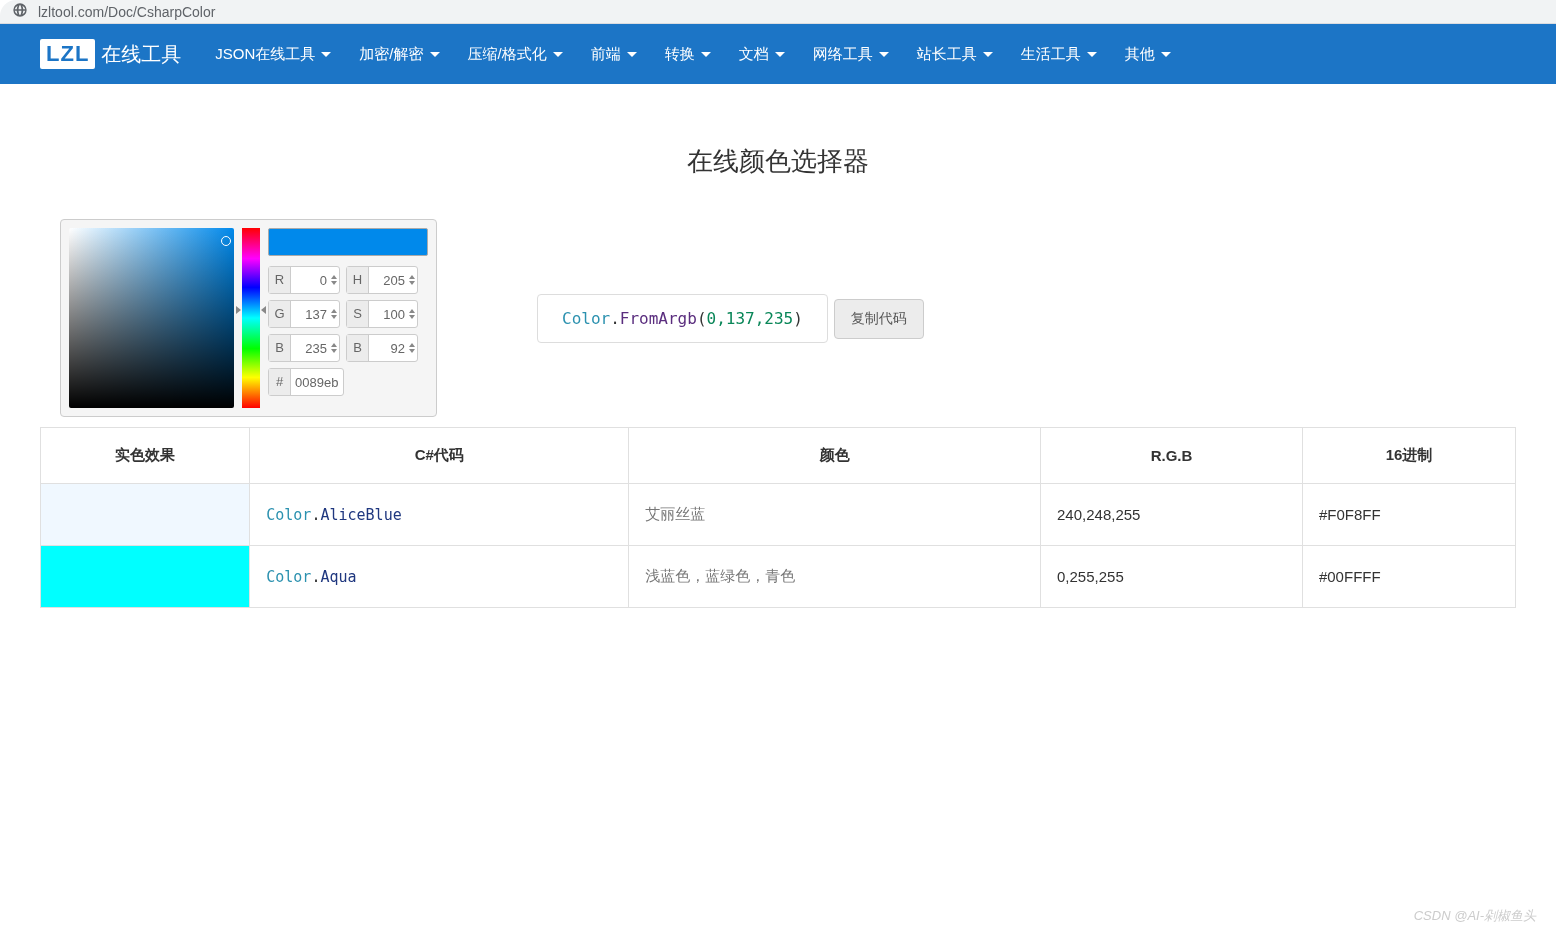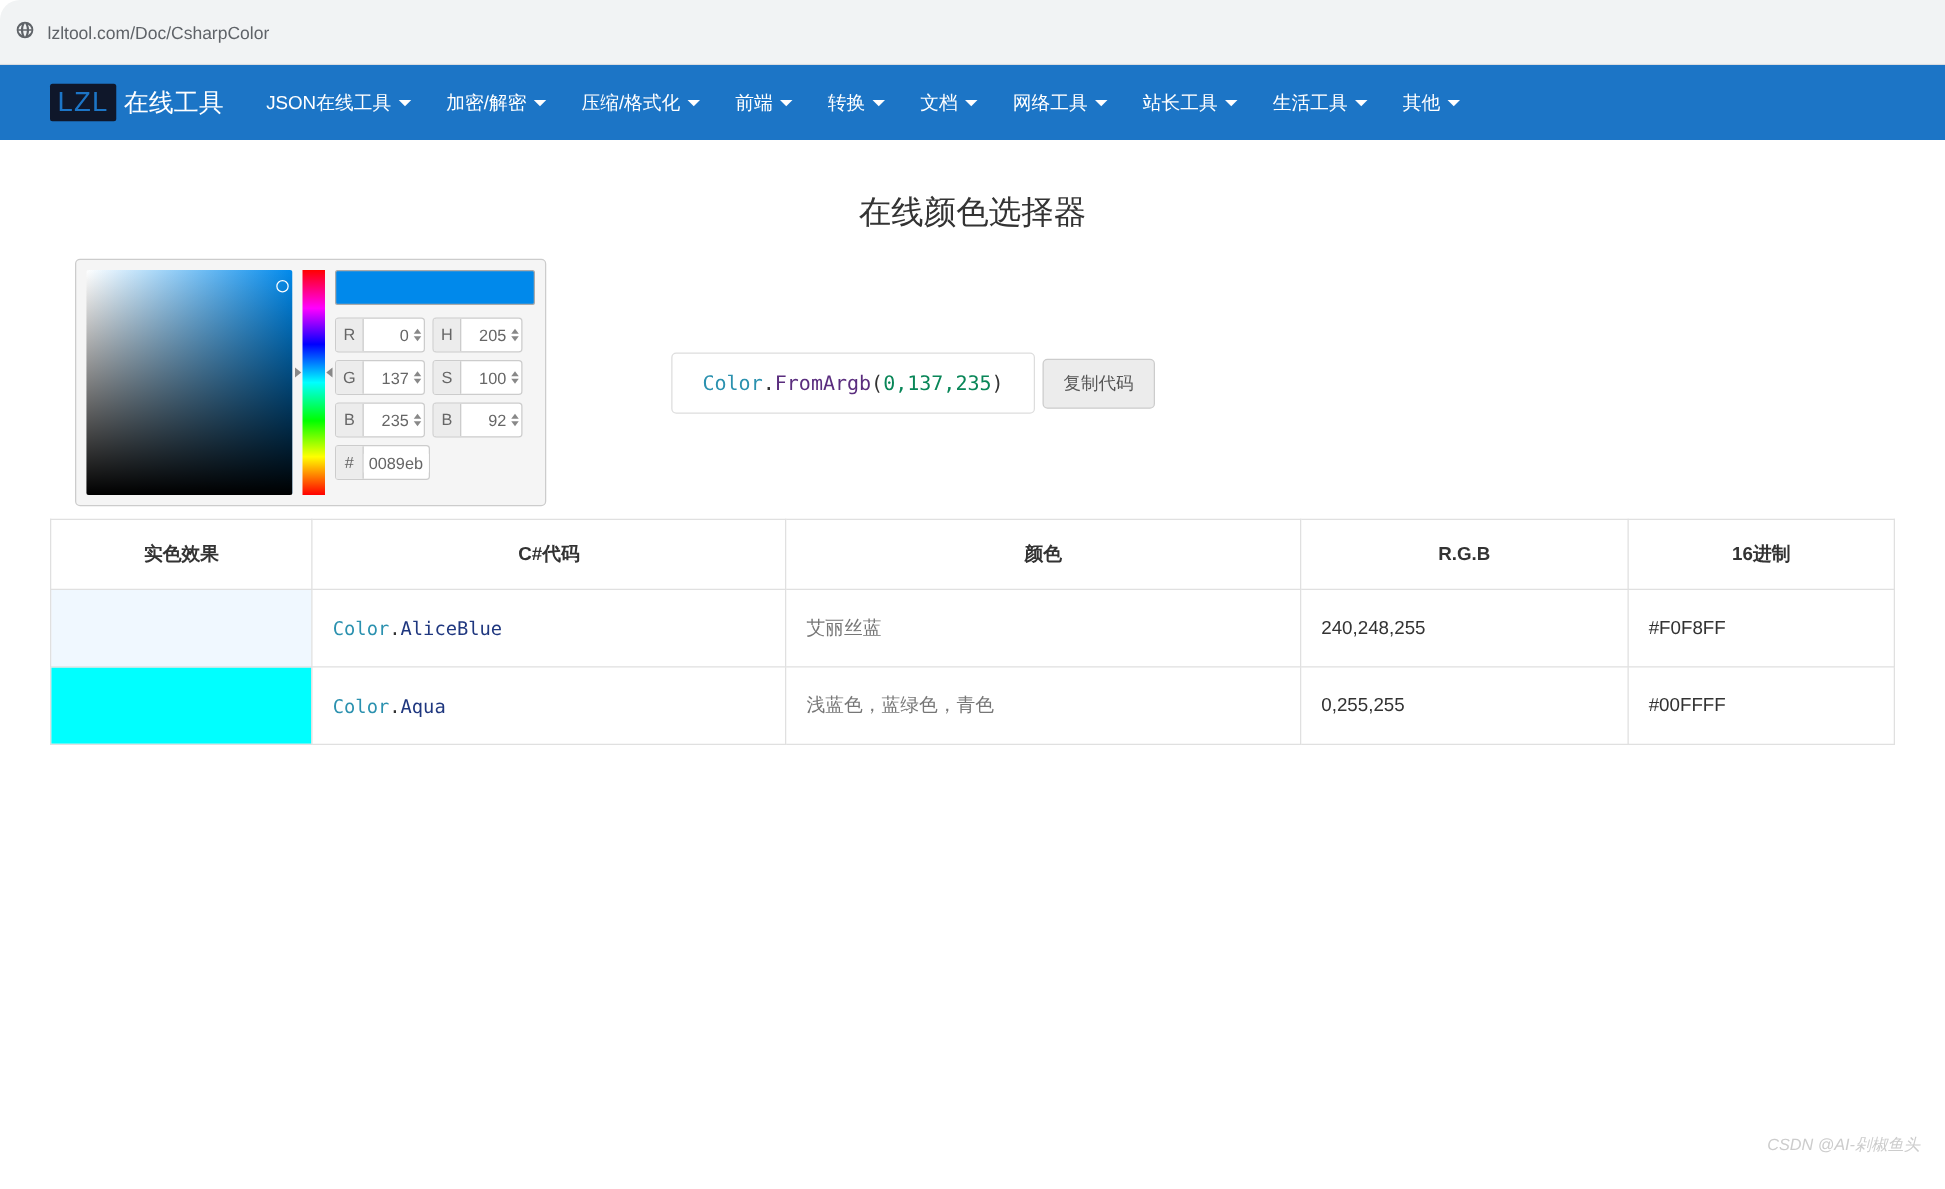--- a/index.html
+++ b/index.html
@@ -1,31 +1,31 @@
 <!DOCTYPE html>
 <html><head>
 <meta charset="utf-8">
 <style>
 * { margin: 0; padding: 0; box-sizing: border-box; }
 body { font-family: -apple-system, "Segoe UI", "Microsoft YaHei", sans-serif; background: #fff; color: #333; font-size: 14px; }
-.addr-bar { height: 52px; background: #f1f3f4; display: flex; align-items: center; padding: 0 12px; border-bottom: 1px solid #dadce0; border-top-left-radius: 16px; }
+.addr-bar { height: 24px; background: #f1f3f4; display: flex; align-items: center; padding: 0 12px; border-bottom: 1px solid #dadce0; border-top-left-radius: 16px; }
 .addr-bar svg { width: 16px; height: 16px; fill: #5f6368; margin-right: 10px; }
 .addr-bar span { color: #5f6368; font-size: 14px; }
 .navbar { background: #1c75c6; height: 60px; display: flex; align-items: center; padding: 0 40px; }
 .brand { display: flex; align-items: center; margin-right: 20px; }
-.brand-logo { background: #0f172a; color: #1c75c6; font-weight: normal; font-size: 22px; padding: 2px 6px; border-radius: 2px; margin-right: 6px; letter-spacing: 1px; }
+.brand-logo { background: #ffffff; color: #1c75c6; font-weight: bold; font-size: 22px; padding: 2px 6px; border-radius: 2px; margin-right: 6px; letter-spacing: 1px; }
 .brand-text { color: #fff; font-size: 20px; font-weight: 400; }
 .nav-menu { display: flex; list-style: none; justify-content: space-between; }
 .nav-item { position: relative; }
 .nav-link { color: #fff; padding: 10px 14px; display: flex; align-items: center; font-size: 15px; cursor: pointer; }
 .caret { display: inline-block; width: 0; height: 0; margin-left: 6px; border-left: 5px solid transparent; border-right: 5px solid transparent; border-top: 5px solid #fff; }
 .container { padding: 20px 40px 40px; }
 .tabs { border-bottom: 1px solid #ddd; margin-bottom: 30px; padding-left: 20px; }
 .tab { display: inline-block; padding: 10px 18px; border: 1px solid #ddd; border-bottom: none; background: #fff; color: #555; border-radius: 4px 4px 0 0; font-size: 15px; position: relative; top: 1px; }
-.section-title { text-align: center; font-size: 26px; color: #333; font-weight: 500; margin: 20px 0; }
+.section-title { text-align: center; font-size: 26px; color: #333; font-weight: 500; margin: 40px 0; }
 .picker-row { display: flex; align-items: flex-start; }
 .picker-box { background: #f5f5f5; border: 1px solid #ccc; border-radius: 4px; padding: 8px; display: flex; margin-left: 20px; }
 .sat-panel { width: 165px; height: 180px; position: relative; background: linear-gradient(to bottom, rgba(0,0,0,0), #000), linear-gradient(to right, #fff, #0089eb); border-radius: 2px; }
 .sat-cursor { position: absolute; top: 8px; right: 3px; width: 10px; height: 10px; border: 1px solid #fff; border-radius: 50%; }
 .hue-col { width: 18px; height: 180px; margin: 0 8px; position: relative; background: linear-gradient(to bottom, #ff0000 0%, #ff00ff 17%, #0000ff 33%, #00ffff 50%, #00ff00 67%, #ffff00 83%, #ff0000 100%); }
 .hue-arrows { position: absolute; top: 78px; left: -6px; right: -6px; display: flex; justify-content: space-between; }
 .hue-arrow-l { width: 0; height: 0; border-top: 4px solid transparent; border-bottom: 4px solid transparent; border-left: 5px solid #888; }
 .hue-arrow-r { width: 0; height: 0; border-top: 4px solid transparent; border-bottom: 4px solid transparent; border-right: 5px solid #888; }
 .picker-inputs { display: flex; flex-direction: column; width: 160px; }
 .swatch { height: 28px; background: #0089eb; border: 1px solid #aaa; margin-bottom: 10px; border-radius: 2px; }

